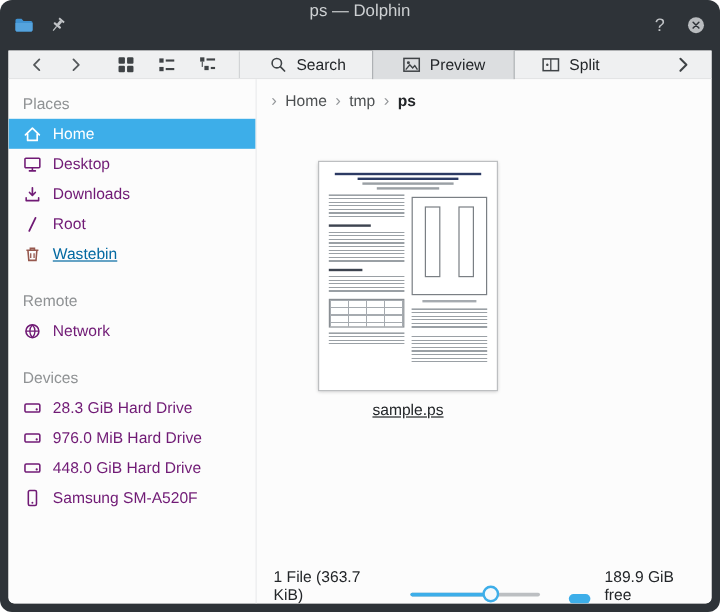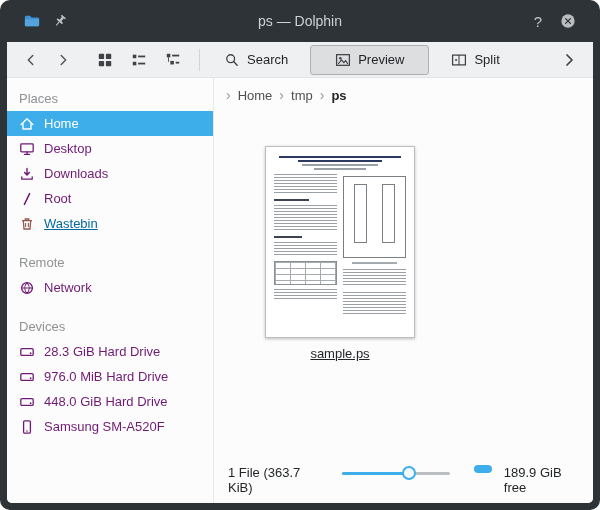--- a/index.html
+++ b/index.html
@@ -3,31 +3,31 @@
 <meta charset="utf-8">
 <style>
   * { margin:0; padding:0; box-sizing:border-box; }
   html,body { width:600px; height:510px; background:#ffffff; font-family:"Liberation Sans", sans-serif; overflow:hidden; }
   button { background:none; border:none; font:inherit; color:inherit; }
 
   .window { position:absolute; left:0; top:0; width:600px; height:510px;
     background:#2e3338; border-radius:10px; display:flex; flex-direction:column; overflow:hidden; }
 
   
-  .titlebar { height:42px; flex:0 0 auto; display:flex; align-items:center; padding:0 24px; color:#c6c9cc; }
+  .titlebar { height:42px; flex:0 0 auto; display:flex; padding:0 12px; color:#c6c9cc; }
   .tb-left { display:flex; align-items:center; gap:12px; width:130px; }
   .tb-title { flex:1; text-align:center; font-size:14px; color:#ced1d3; }
   .tb-right { display:flex; align-items:center; gap:18px; width:130px; justify-content:flex-end; }
   .help-btn { font-size:15px; color:#c2c5c8; }
 
   
   .content { flex:1; margin:0 7px 7px 7px; background:#fcfcfc; display:flex; flex-direction:column; min-height:0; border-radius:0 0 5px 5px; overflow:hidden; }
 
   
-  .toolbar { height:36px; flex:0 0 auto; background:#eff0f1; border-bottom:1px solid #e3e4e5;
+  .toolbar { height:24px; flex:0 0 auto; background:#eff0f1; border-bottom:1px solid #e3e4e5;
     display:flex; align-items:center; padding:0 10px; gap:4px; }
   .navbtn { padding:4px 6px; display:flex; align-items:center; }
   .viewgroup { display:flex; align-items:center; gap:10px; margin-left:12px; }
   .viewgroup button { padding:4px 4px; display:flex; align-items:center; }
   .sep { width:1px; height:22px; background:#d2d4d6; margin:0 10px; }
   .tbtn { display:flex; align-items:center; gap:7px; padding:6px 10px; border-radius:3px; font-size:13px; color:#232629; margin-right:8px; }
   .tbtn.pressed { background:#dcdee0; border:1px solid #aeb1b4; padding:5px 24px; }
   .spacer { flex:1; }
 
   
@@ -61,21 +61,21 @@
   .doc-h { height:2px; background:#3d4450; margin:4px 0 4px 0; }
   .doc-table { height:24px; border:1px solid #8a8f94; margin-top:4px;
     background-image:repeating-linear-gradient(to right,#a6abb0 0 1px,transparent 1px 15px),
                      repeating-linear-gradient(to bottom,#a6abb0 0 1px,transparent 1px 6px); }
   .doc-figure { height:82px; border:1px solid #7a7f84; position:relative; margin-top:2px; }
   .doc-figure .bar1 { position:absolute; left:17%; top:9%; width:20%; height:74%; border:1px solid #7a7f84; }
   .doc-figure .bar2 { position:absolute; right:17%; top:9%; width:20%; height:74%; border:1px solid #7a7f84; }
   .doc-caption { height:2px; width:72%; margin:4px auto 0 auto; background:#a6abb0; }
 
   
-  .statusbar { height:38px; flex:0 0 auto; display:flex; align-items:flex-start; padding:0 14px; gap:12px; font-size:13px; color:#232629; }
+  .statusbar { height:38px; flex:0 0 auto; display:flex; align-items:flex-end; padding:0 14px; gap:12px; font-size:13px; color:#232629; }
   .status-spacer { flex:1; }
   .slider { width:120px; height:16px; position:relative; }
   .slider .track { position:absolute; left:0; right:0; top:7px; height:3px; border-radius:2px; background:#bcbfc2; }
   .slider .fill { position:absolute; left:0; top:7px; width:62%; height:3px; border-radius:2px; background:#3daee9; }
   .slider .handle { position:absolute; top:1px; left:calc(62% - 7px); width:14px; height:14px; border-radius:50%; background:#f4f9fc; border:2px solid #3daee9; }
   .free-bar { width:20px; height:8px; border-radius:4px; background:#3daee9; }
 </style>
 </head>
 <body>
 

